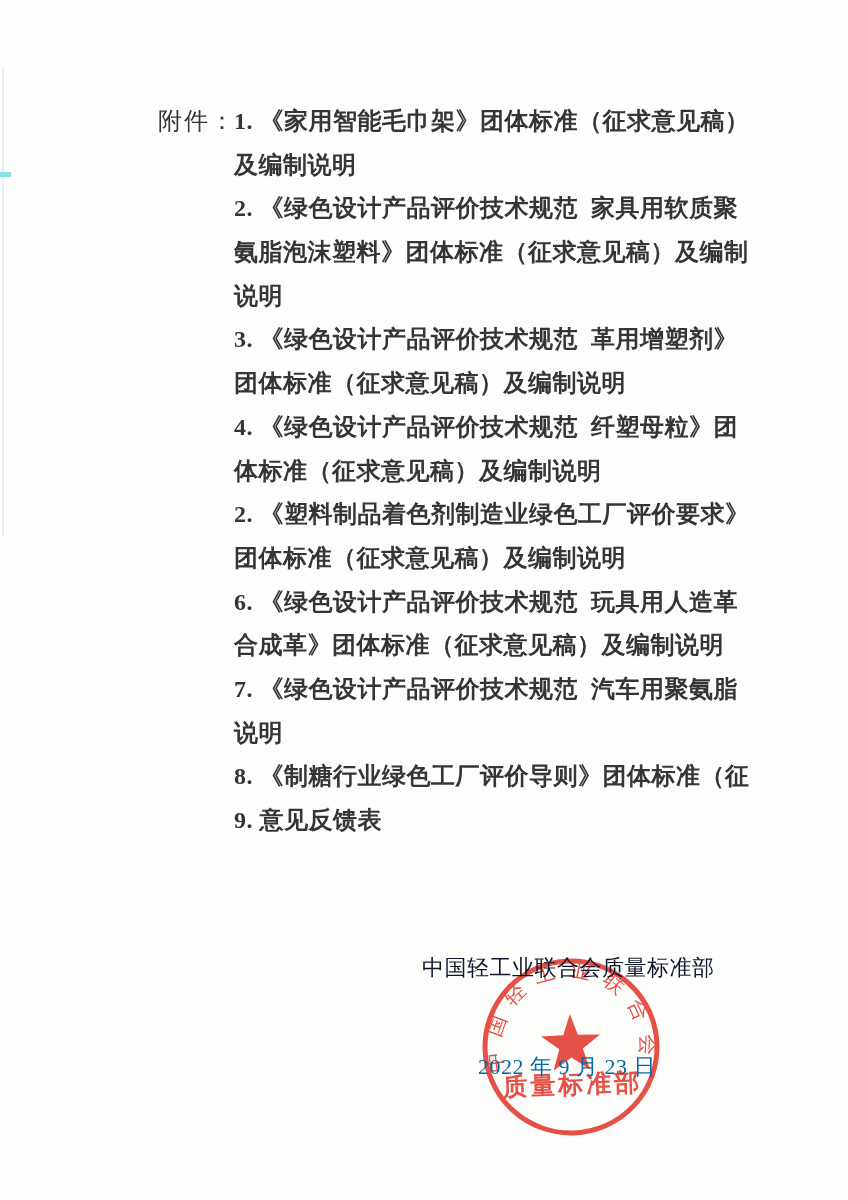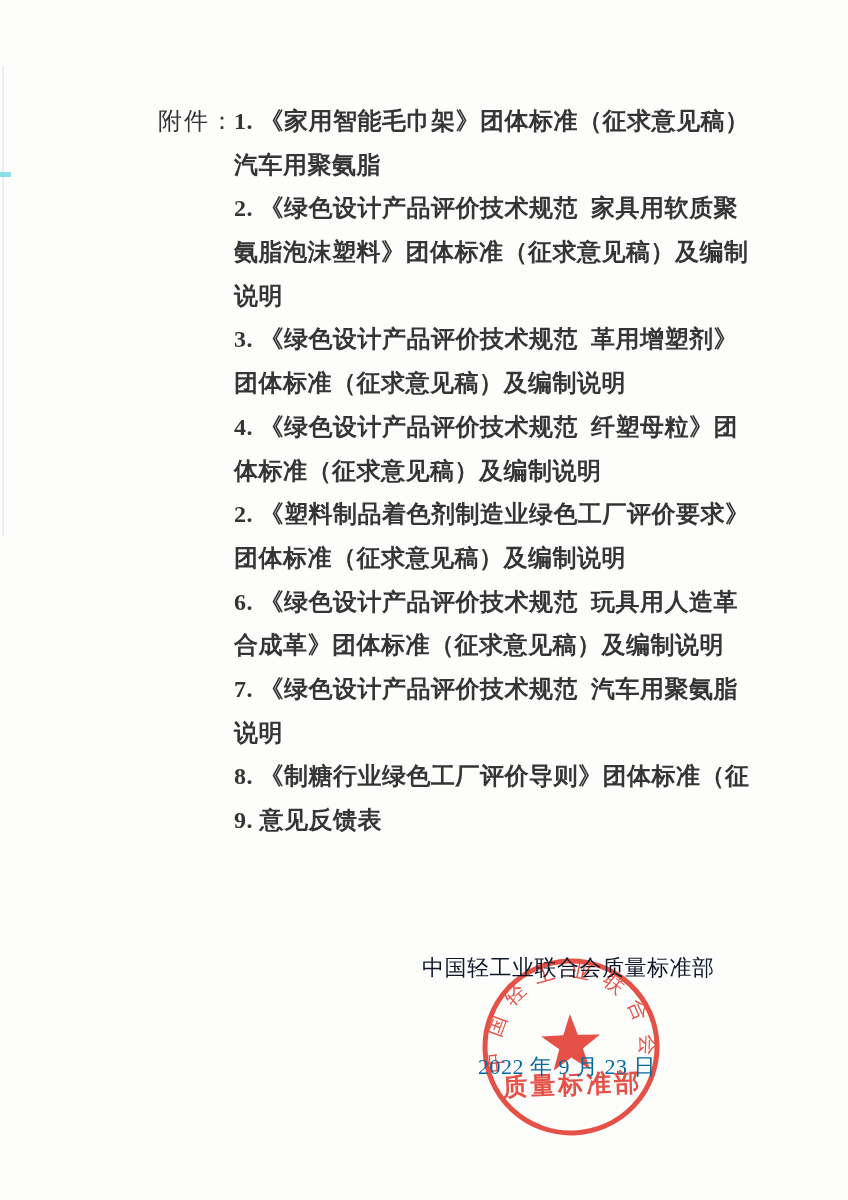--- a/index.html
+++ b/index.html
@@ -58,21 +58,21 @@
 
 <div class="doc-page">
 
   <div class="edge-line"></div>
   <div class="cyan-dash"></div>
 
   <div class="attachments">
     <span class="att-label">附件：</span>
     <div class="att-items">
         <div class="att-line">1. 《家用智能毛巾架》团体标准（征求意见稿）</div>
-        <div class="att-line">汽车用聚氨脂</div>
+        <div class="att-line">及编制说明</div>
         <div class="att-line">2. 《绿色设计产品评价技术规范  家具用软质聚</div>
         <div class="att-line">氨脂泡沫塑料》团体标准（征求意见稿）及编制</div>
         <div class="att-line">说明</div>
         <div class="att-line">3. 《绿色设计产品评价技术规范  革用增塑剂》</div>
         <div class="att-line">团体标准（征求意见稿）及编制说明</div>
         <div class="att-line">4. 《绿色设计产品评价技术规范  纤塑母粒》团</div>
         <div class="att-line">体标准（征求意见稿）及编制说明</div>
         <div class="att-line">2. 《塑料制品着色剂制造业绿色工厂评价要求》</div>
         <div class="att-line">团体标准（征求意见稿）及编制说明</div>
         <div class="att-line">6. 《绿色设计产品评价技术规范  玩具用人造革</div>

